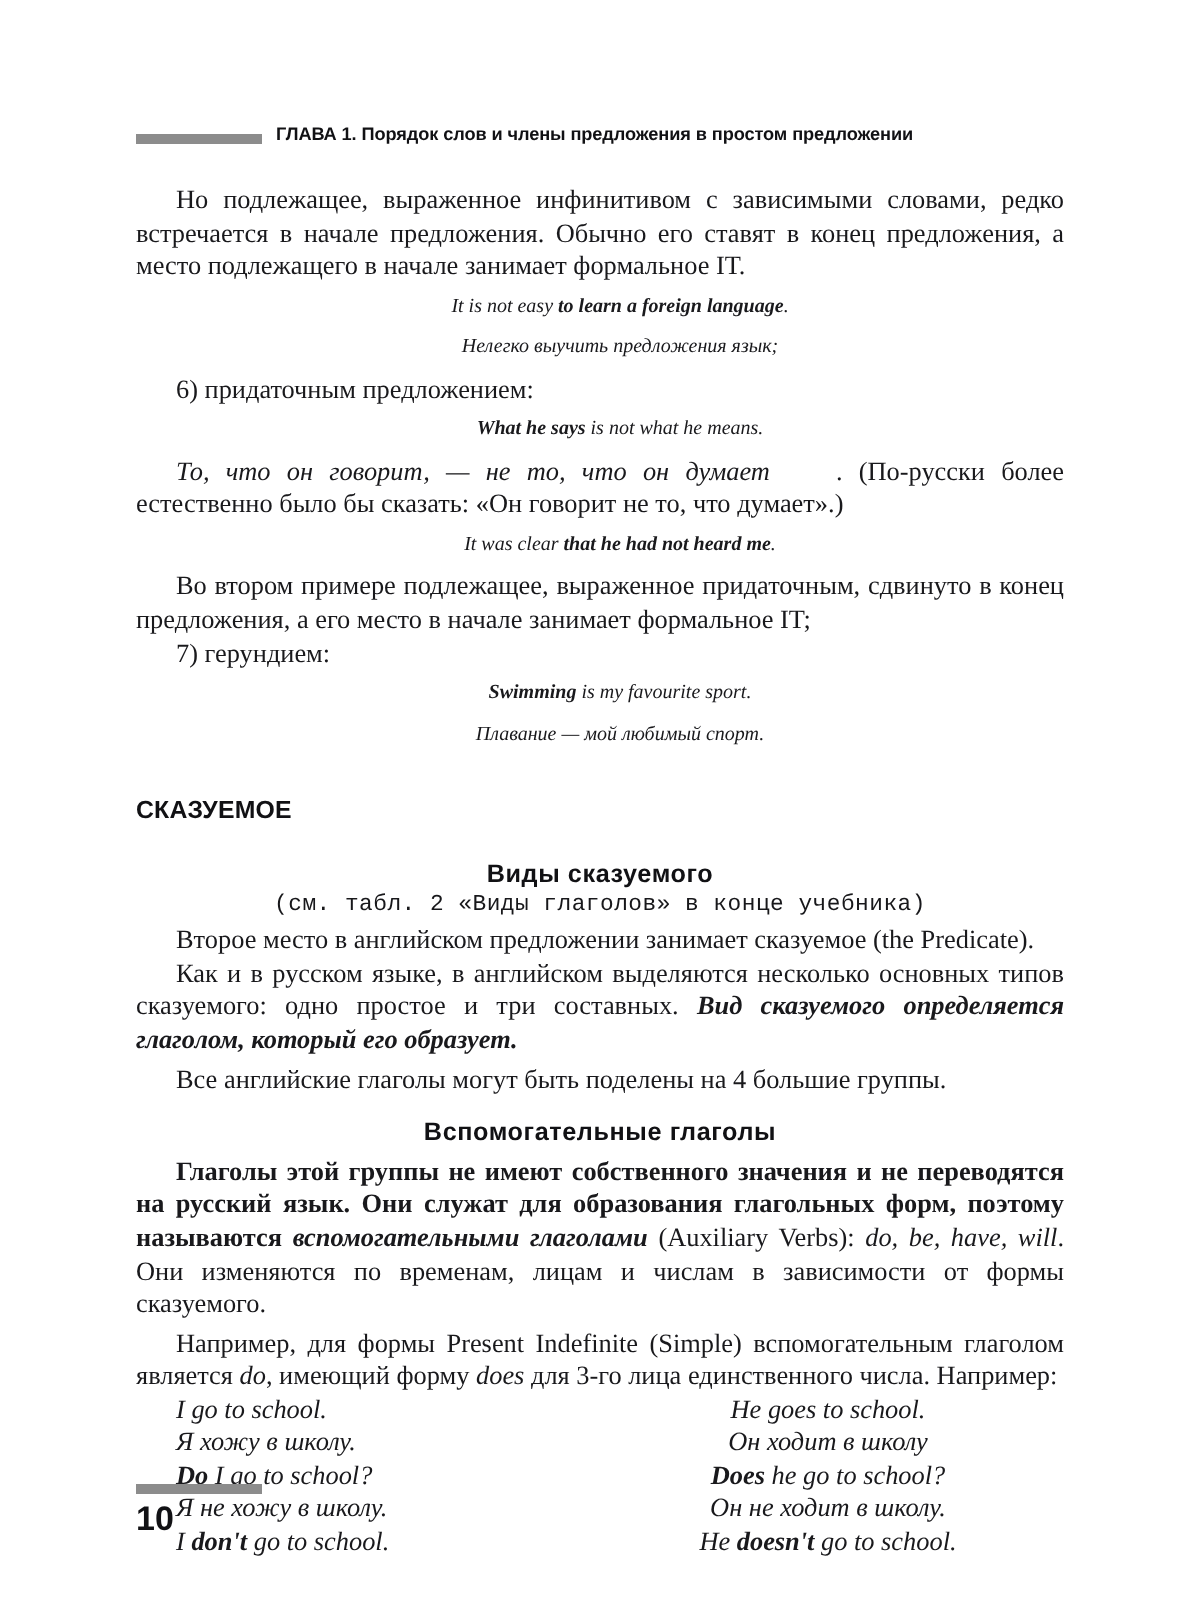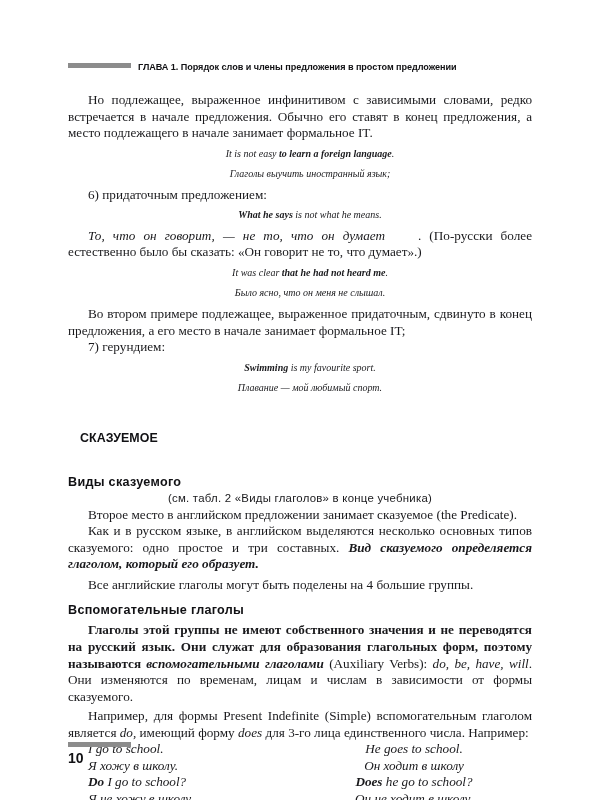--- a/index.html
+++ b/index.html
@@ -23,21 +23,21 @@
     padding: 0;
   }
 
   
   .running-head {
     position: absolute;
     left: 68px;
     top: 62px;
     width: 464px;
     display: flex;
-    align-items: flex-start;
+    align-items: flex-end;
     gap: 7px;
   }
   .running-head .rule {
     flex: 0 0 auto;
     width: 63px;
     height: 5px;
     background: #8c8c8c;
     margin-top: 1px;
   }
   .running-head .rh-text {
@@ -74,39 +74,40 @@
     font-style: italic;
     text-indent: 20px;
     text-align: center;
     white-space: nowrap;
   }
   .ex b, .bi { font-weight: bold; font-style: italic; }
   .roman { font-style: normal; margin-left: 33px; }
 
   
   h2.section {
-    margin: 12px;
+    margin: 0;
     font-family: "Liberation Sans", sans-serif;
     font-weight: bold;
     font-size: 12.4px;
     letter-spacing: 0.1px;
     text-align: left;
     color: #111114;
   }
   h3.subsection {
     margin: 0;
     font-family: "Liberation Sans", sans-serif;
     font-weight: bold;
     font-size: 12.6px;
+    text-align: center;
     letter-spacing: 0.3px;
     color: #111114;
   }
   .subnote {
     margin: 0;
-    font-family: Liberation Sans, sans-serif;
+    font-family: Liberation Mono, monospace;
     font-size: 11.4px;
     text-align: center;
     letter-spacing: 0.25px;
     color: #18181b;
   }
 
   .bold-run { font-weight: bold; }
 
   
   .sp-18 { height: 18px; }
@@ -140,49 +141,48 @@
     top: 742px;
   }
   .folio .rule {
     width: 63px;
     height: 5px;
     background: #8c8c8c;
   }
   .folio .num {
     font-family: "Liberation Sans", sans-serif;
     font-weight: bold;
-    font-size: 14px;
+    font-size: 17px;
     color: #111114;
     margin-top: 3px;
   }
 </style>
 </head>
 <body>
 
 <div class="page">
 
   <div class="running-head">
     <div class="rule"></div>
     <div class="rh-text">ГЛАВА 1. Порядок слов и члены предложения в простом предложении</div>
   </div>
 
   <div class="content">
 
     <p>Но подлежащее, выраженное инфинитивом с зависимыми словами, редко встречается в начале предложения. Обычно его ставят в конец предложения, а место подлежащего в начале занимает формальное IT.</p>
 
     <div class="ex"><span>It is not easy </span><b>to learn a foreign language</b><span>.</span></div>
-    <div class="ex">Глаголы выучить иностранный язык;</div>
+    <div class="ex">Нелегко выучить предложения язык;</div>
 
     <p class="nojust">6) придаточным предложением:</p>
 
     <div class="ex"><b>What he says</b><span> is not what he means.</span></div>
     <p><i class="bi" style="font-weight:normal">То, что он говорит, — не то, что он думает</i><span class="roman">. (По-русски более естественно было бы сказать: «Он говорит не то, что думает».)</span></p>
 
     <div class="ex"><span>It was clear </span><b>that he had not heard me</b><span>.</span></div>
-    <div class="ex">Было ясно, что он меня не слышал.</div>
 
     <p>Во втором примере подлежащее, выраженное придаточным, сдвинуто в конец предложения, а его место в начале занимает формальное IT;</p>
 
     <p class="nojust">7) герундием:</p>
 
     <div class="ex"><b>Swimming</b><span> is my favourite sport.</span></div>
     <div class="ex">Плавание — мой любимый спорт.</div>
 
     <div class="sp-18"></div>
 

